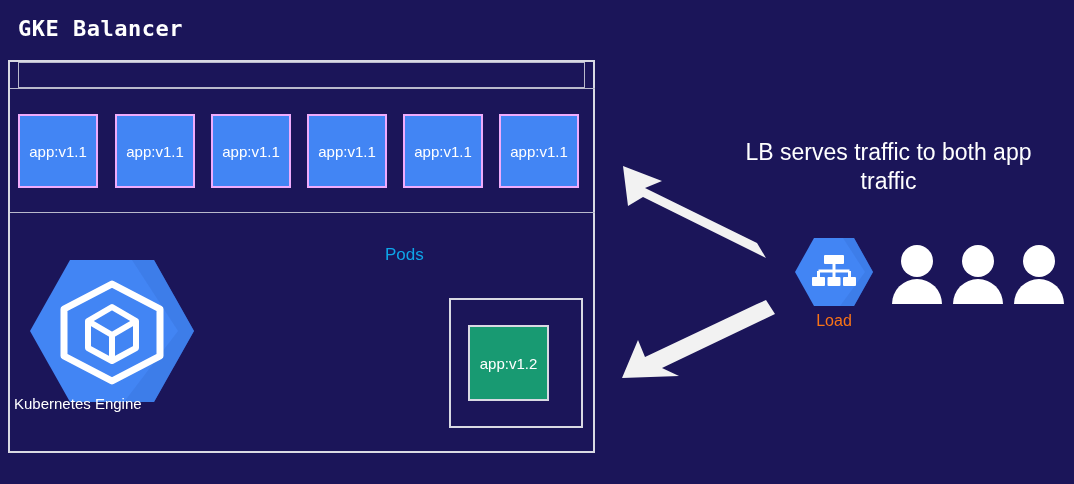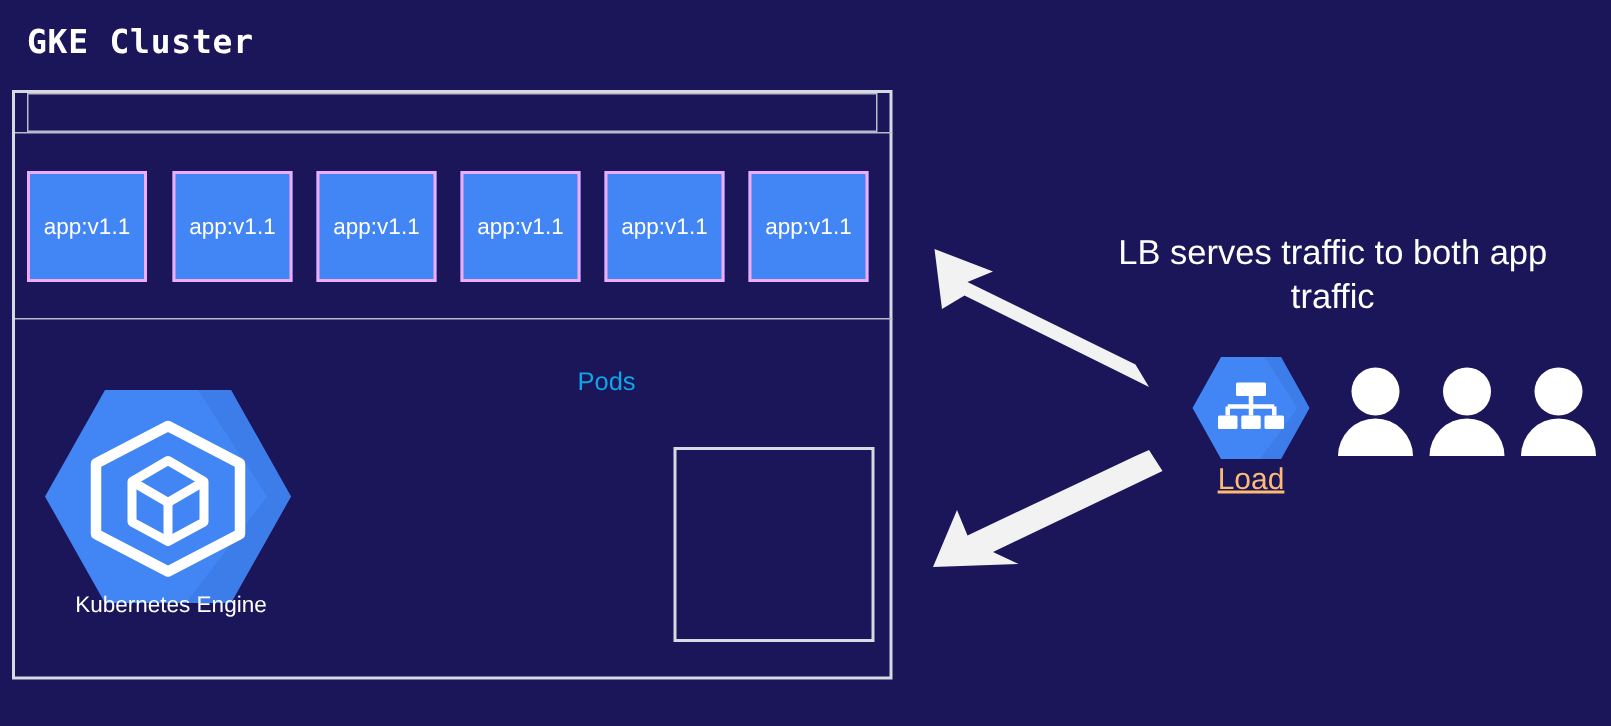--- a/index.html
+++ b/index.html
@@ -102,21 +102,20 @@
     top: 256px;
     width: 168px;
     height: 150px;
   }
   #gke-logo-wrap svg { display: block; }
   #gke-caption {
     position: absolute;
     left: 14px;
     top: 395px;
     width: 200px;
-    text-align: center;
     font-size: 15px;
     color: #ffffff;
     white-space: nowrap;
   }
 
   
   #v12-container {
     position: absolute;
     left: 449px;
     top: 298px;
@@ -155,60 +154,58 @@
   
   #lb-annotation {
     position: absolute;
     left: 716px;
     top: 138px;
     width: 345px;
     text-align: center;
     font-size: 23px;
     line-height: 29px;
     color: #ffffff;
-    margin-top: 16px;
   }
 
   
   #lb-logo-wrap {
     position: absolute;
     left: 793px;
     top: 236px;
     width: 82px;
     height: 72px;
   }
   #lb-logo-wrap svg { display: block; }
   #lb-caption {
     position: absolute;
     left: 775px;
     top: 310px;
     width: 118px;
     text-align: center;
-    font-size: 20px;
+    font-size: 16px;
     line-height: 21px;
-    color: #fdba74;
-    text-decoration: underline;
+    color: #f97316;
   }
 
   
   #users-group {
     position: absolute;
     left: 888px;
     top: 244px;
     width: 180px;
     height: 62px;
   }
   #users-group svg { display: block; }
 </style>
 </head>
 <body>
 
 <div class="stage">
 
-  <div id="cluster-title">GKE Cluster</div>
+  <div id="cluster-title">GKE Balancer</div>
 
   <div id="cluster-box"></div>
   <div id="cluster-header-strip"></div>
   <div id="pods-row-box"></div>
 
   <div class="pod-box" style="left:18px;">app:v1.1</div>
   <div class="pod-box" style="left:115px;">app:v1.1</div>
   <div class="pod-box" style="left:211px;">app:v1.1</div>
   <div class="pod-box" style="left:307px;">app:v1.1</div>
   <div class="pod-box" style="left:403px;">app:v1.1</div>
@@ -226,20 +223,21 @@
       <g fill="none" stroke="#ffffff" stroke-width="6" stroke-linejoin="round">
         <polygon points="84,51 108,65 108,92 84,105 60,92 60,65"></polygon>
         <polyline points="60,65 84,79 108,65"></polyline>
         <line x1="84" y1="79" x2="84" y2="105"></line>
       </g>
     </svg>
   </div>
   <div id="gke-caption">Kubernetes Engine</div>
 
   <div id="v12-container"></div>
+  <div id="v12-pod">app:v1.2</div>
 
   <svg id="arrows-layer" width="1074" height="484" viewBox="0 0 1074 484">
 
     <g>
       <polygon fill="#f2f2f2" points="766,258 757,243 645,188 662,181 623,166 628,206 643,197 754,252"></polygon>
     </g>
 
     <g>
       <polygon fill="#f2f2f2" points="766,300 775,314 662,368 679,376 622,378 638,340 645,357 757,304"></polygon>
     </g>

